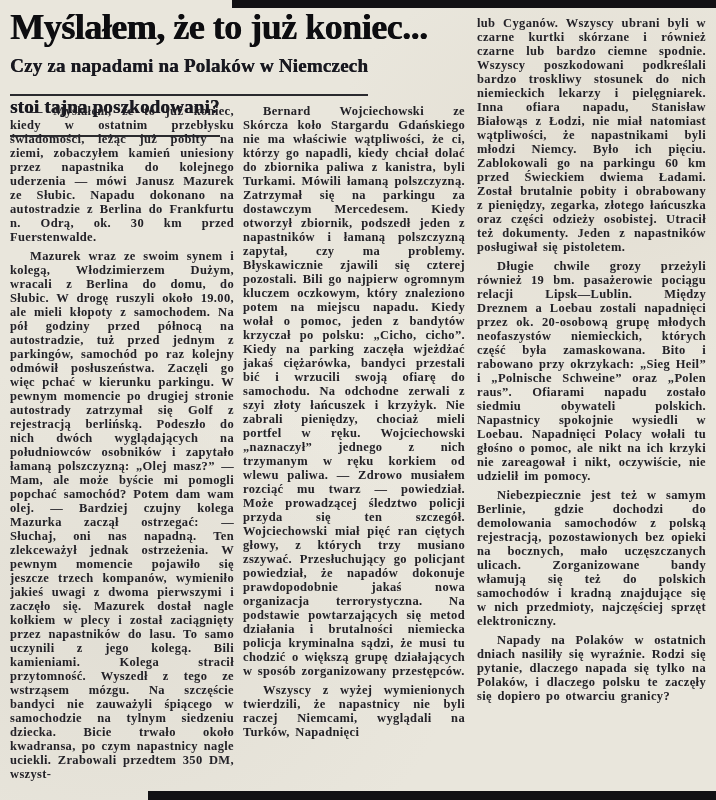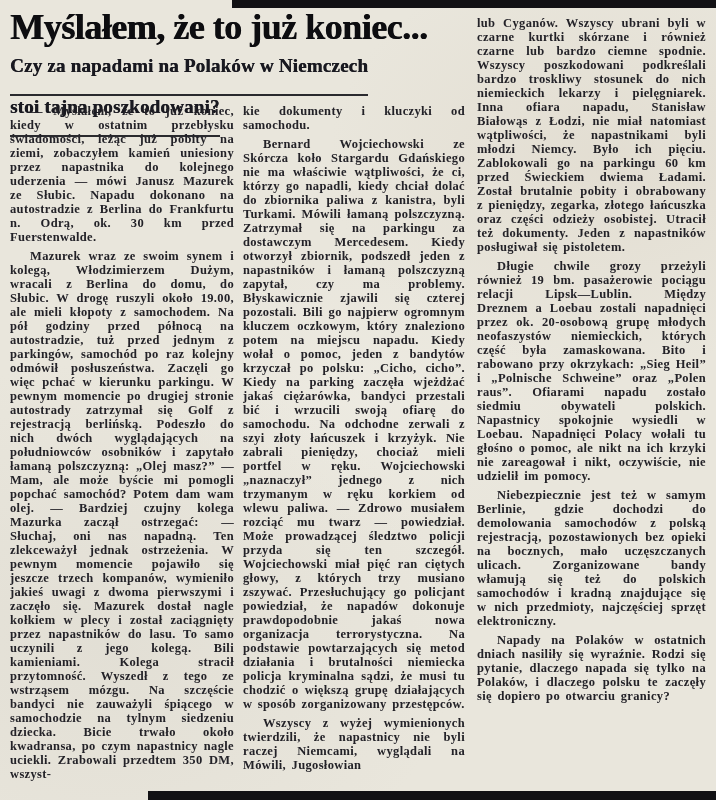--- a/index.html
+++ b/index.html
@@ -58,23 +58,22 @@
       <span class="sub-line">Czy za napadami na Polaków w Niemczech</span><br>
       <span class="sub-line">stoi tajna poszkodowani?</span>
     </div>
   </div>
 
   <div class="col col-1">
       <p class="para indent">— Myślałem, że to już koniec, kiedy w ostatnim przebłysku świadomości, leżąc już pobity na ziemi, zobaczyłem kamień uniesiony przez napastnika do kolejnego uderzenia — mówi Janusz Mazurek ze Słubic. Napadu dokonano na autostradzie z Berlina do Frankfurtu n. Odrą, ok. 30 km przed Fuerstenwalde.</p>
       <p class="para indent">Mazurek wraz ze swoim synem i kolegą, Włodzimierzem Dużym, wracali z Berlina do domu, do Słubic. W drogę ruszyli około 19.00, ale mieli kłopoty z samochodem. Na pół godziny przed północą na autostradzie, tuż przed jednym z parkingów, samochód po raz kolejny odmówił posłuszeństwa. Zaczęli go więc pchać w kierunku parkingu. W pewnym momencie po drugiej stronie autostrady zatrzymał się Golf z rejestracją berlińską. Podeszło do nich dwóch wyglądających na południowców osobników i zapytało łamaną polszczyzną: „Olej masz?” — Mam, ale może byście mi pomogli popchać samochód? Potem dam wam olej. — Bardziej czujny kolega Mazurka zaczął ostrzegać: — Słuchaj, oni nas napadną. Ten zlekceważył jednak ostrzeżenia. W pewnym momencie pojawiło się jeszcze trzech kompanów, wymieniło jakieś uwagi z dwoma pierwszymi i zaczęło się. Mazurek dostał nagle kołkiem w plecy i został zaciągnięty przez napastników do lasu. To samo uczynili z jego kolegą. Bili kamieniami. Kolega stracił przytomność. Wyszedł z tego ze wstrząsem mózgu. Na szczęście bandyci nie zauważyli śpiącego w samochodzie na tylnym siedzeniu dziecka. Bicie trwało około kwadransa, po czym napastnicy nagle uciekli. Zrabowali przedtem 350 DM, wszyst-</p>
     </div>
   <div class="col col-2">
-      <p class="para">kie dokumenty i kluczyki od samochodu.</p>
       <p class="para indent">Bernard Wojciechowski ze Skórcza koło Stargardu Gdańskiego nie ma właściwie wątpliwości, że ci, którzy go napadli, kiedy chciał dolać do zbiornika paliwa z kanistra, byli Turkami. Mówili łamaną polszczyzną. Zatrzymał się na parkingu za dostawczym Mercedesem. Kiedy otworzył zbiornik, podszedł jeden z napastników i łamaną polszczyzną zapytał, czy ma problemy. Błyskawicznie zjawili się czterej pozostali. Bili go najpierw ogromnym kluczem oczkowym, który znaleziono potem na miejscu napadu. Kiedy wołał o pomoc, jeden z bandytów krzyczał po polsku: „Cicho, cicho”. Kiedy na parking zaczęła wjeżdżać jakaś ciężarówka, bandyci przestali bić i wrzucili swoją ofiarę do samochodu. Na odchodne zerwali z szyi złoty łańcuszek i krzyżyk. Nie zabrali pieniędzy, chociaż mieli portfel w ręku. Wojciechowski „naznaczył” jednego z nich trzymanym w ręku korkiem od wlewu paliwa. — Zdrowo musiałem rozciąć mu twarz — powiedział. Może prowadzącej śledztwo policji przyda się ten szczegół. Wojciechowski miał pięć ran ciętych głowy, z których trzy musiano zszywać. Przesłuchujący go policjant powiedział, że napadów dokonuje prawdopodobnie jakaś nowa organizacja terrorystyczna. Na podstawie powtarzających się metod działania i brutalności niemiecka policja kryminalna sądzi, że musi tu chodzić o większą grupę działających w sposób zorganizowany przestępców.</p>
-      <p class="para indent">Wszyscy z wyżej wymienionych twierdzili, że napastnicy nie byli raczej Niemcami, wyglądali na Mówili, Jugosłowian</p>
+      <p class="para indent">Wszyscy z wyżej wymienionych twierdzili, że napastnicy nie byli raczej Niemcami, wyglądali na Turków, Napadnięci</p>
     </div>
   <div class="col col-3">
       <p class="para">lub Cyganów. Wszyscy ubrani byli w czarne kurtki skórzane i również czarne lub bardzo ciemne spodnie. Wszyscy poszkodowani podkreślali bardzo troskliwy stosunek do nich niemieckich lekarzy i pielęgniarek. Inna ofiara napadu, Stanisław Białowąs z Łodzi, nie miał natomiast wątpliwości, że napastnikami byli młodzi Niemcy. Było ich pięciu. Zablokowali go na parkingu 60 km przed Świeckiem dwiema Ładami. Został brutalnie pobity i obrabowany z pieniędzy, zegarka, złotego łańcuszka oraz części odzieży osobistej. Utracił też dokumenty. Jeden z napastników posługiwał się pistoletem.</p>
       <p class="para indent">Długie chwile grozy przeżyli również 19 bm. pasażerowie pociągu relacji Lipsk—Lublin. Między Dreznem a Loebau zostali napadnięci przez ok. 20-osobową grupę młodych neofaszystów niemieckich, których część była zamaskowana. Bito i rabowano przy okrzykach: „Sieg Heil” i „Polnische Schweine” oraz „Polen raus”. Ofiarami napadu zostało siedmiu obywateli polskich. Napastnicy spokojnie wysiedli w Loebau. Napadnięci Polacy wołali tu głośno o pomoc, ale nikt na ich krzyki nie zareagował i nikt, oczywiście, nie udzielił im pomocy.</p>
       <p class="para indent">Niebezpiecznie jest też w samym Berlinie, gdzie dochodzi do demolowania samochodów z polską rejestracją, pozostawionych bez opieki na bocznych, mało uczęszczanych ulicach. Zorganizowane bandy włamują się też do polskich samochodów i kradną znajdujące się w nich przedmioty, najczęściej sprzęt elektroniczny.</p>
       <p class="para indent">Napady na Polaków w ostatnich dniach nasiliły się wyraźnie. Rodzi się pytanie, dlaczego napada się tylko na Polaków, i dlaczego polsku te zaczęły się dopiero po otwarciu granicy?</p>
     </div>
 
 </div>
 

